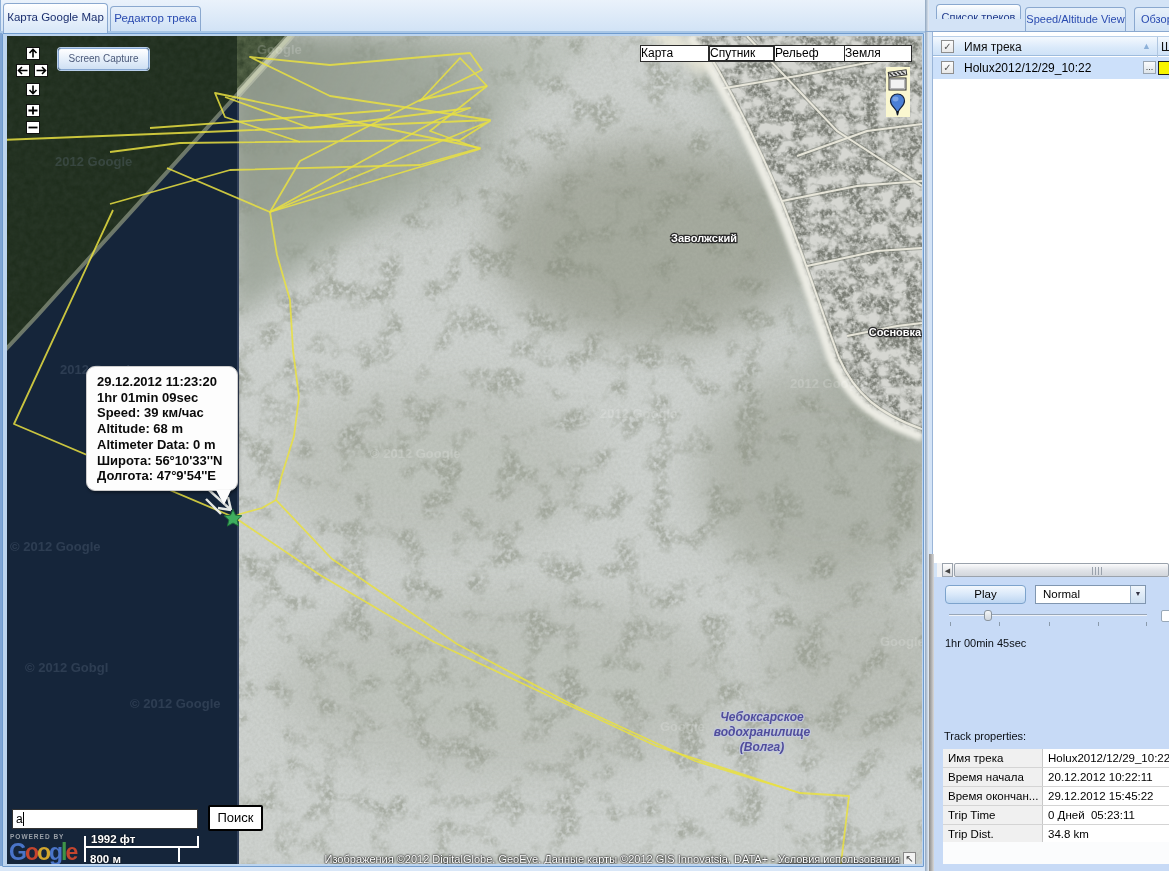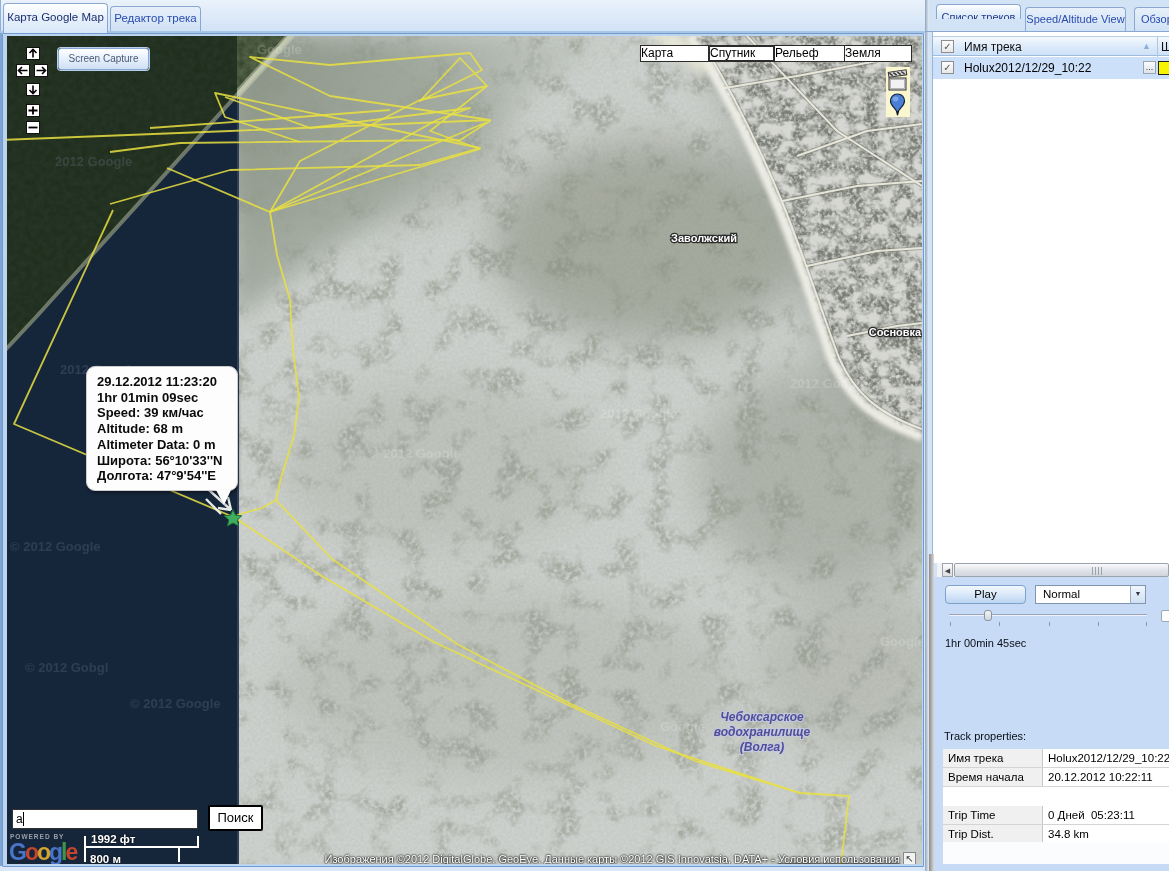--- a/index.html
+++ b/index.html
@@ -365,20 +365,24 @@
       <div id="tprop">Track properties:</div>
       <div id="ptable">
         <div class="prow" style="top:0">
             <div class="pl">Имя трека</div>
             <div class="pv">Holux2012/12/29_10:22</div>
           </div>
         <div class="prow" style="top:19px">
             <div class="pl">Время начала</div>
             <div class="pv">20.12.2012 10:22:11</div>
           </div>
+        <div class="prow" style="top:38px">
+            <div class="pl">Время окончан...</div>
+            <div class="pv">29.12.2012 15:45:22</div>
+          </div>
         <div class="prow" style="top:57px">
             <div class="pl">Trip Time</div>
             <div class="pv">0 Дней&nbsp; 05:23:11</div>
           </div>
         <div class="prow" style="top:76px">
             <div class="pl">Trip Dist.</div>
             <div class="pv">34.8 km</div>
           </div>
       </div>
       <div id="pempty"></div>

